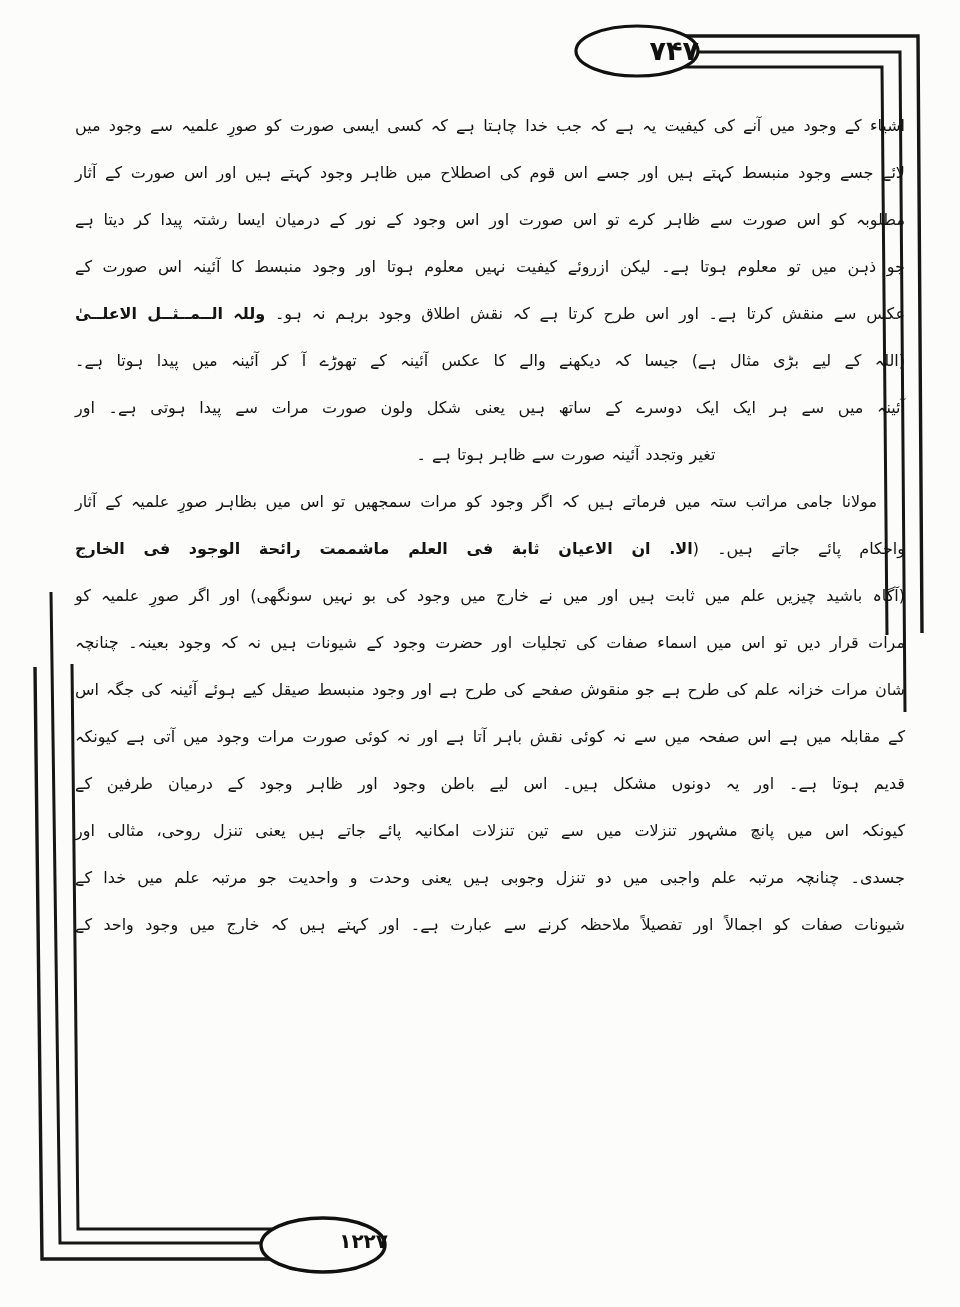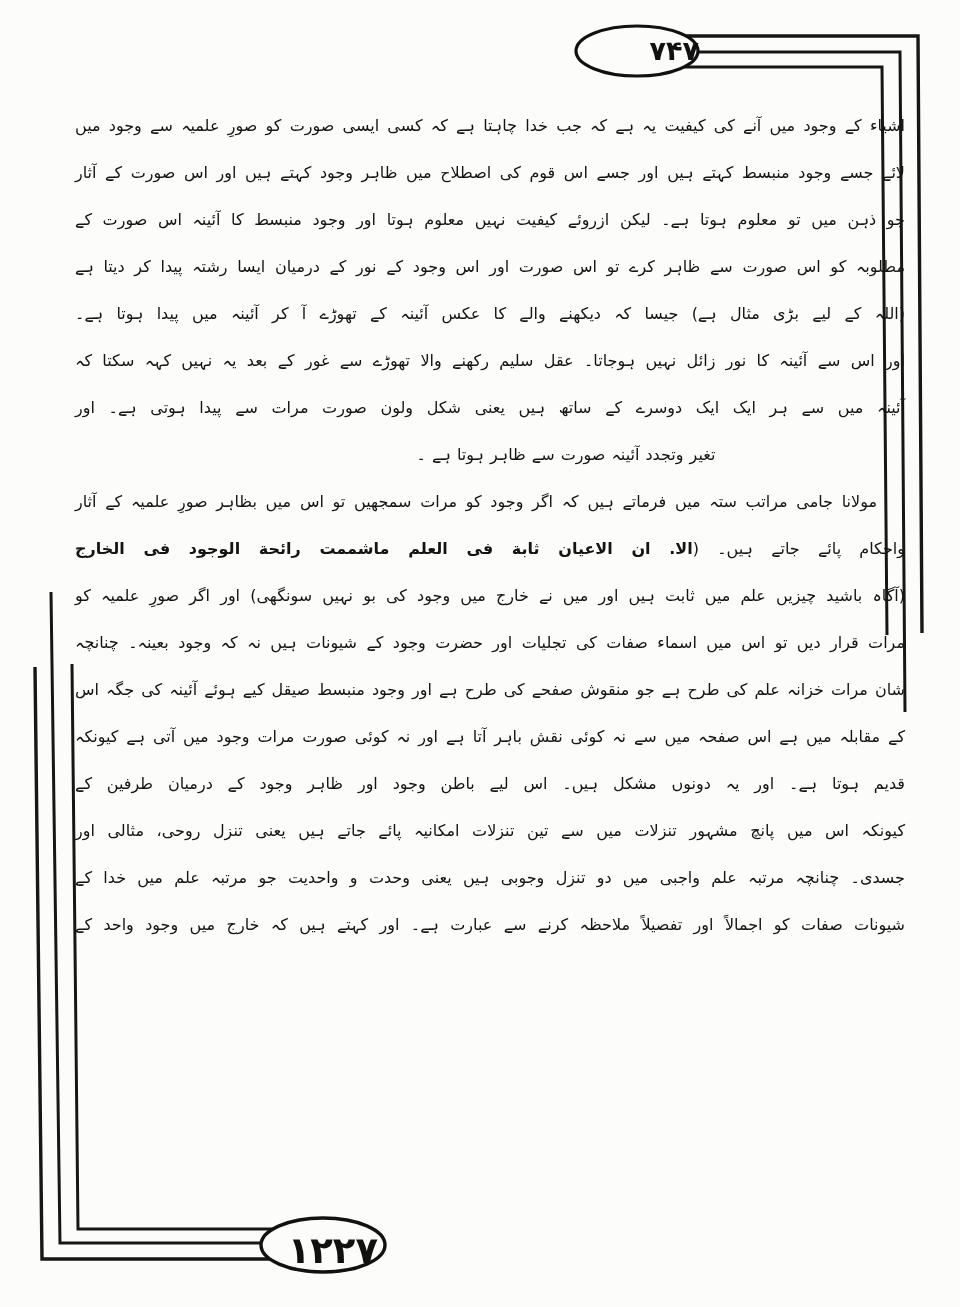--- a/index.html
+++ b/index.html
@@ -10,21 +10,21 @@
     color:#141414;
   }
   .page{position:absolute;inset:0;}
   svg.border{position:absolute;left:0;top:0;}
   .pagenum{
     position:absolute;font-weight:bold;
     font-family:"DejaVu Sans",sans-serif;color:#111;
     direction:rtl;
   }
   .header-num{left:577px;top:35px;width:122px;font-size:27px;}
-  .footer-num{left:254px;top:1229px;width:124px;font-size:37px;}
+  .footer-num{left:264px;top:1229px;width:124px;font-size:20px;}
   .body-text{
     position:absolute;top:102px;left:75px;right:55px;
     direction:rtl;unicode-bidi:embed;
     font-size:16px;line-height:47px;
     text-rendering:optimizeLegibility;
   }
   .line{
     height:47px;overflow:visible;
     text-align:justify;text-align-last:justify;
     word-spacing:1px;
@@ -55,24 +55,24 @@
     <ellipse cx="323" cy="1245" rx="62" ry="27" fill="#fcfcfa" stroke="#111111" stroke-width="3.4"></ellipse>
   </svg>
 
   <div class="pagenum header-num">۷۴۷</div>
 
   <div class="pagenum footer-num">۱۲۲۷</div>
 
   <div class="body-text">
       <div class="line justify"><span>اشیاء کے وجود میں آنے کی کیفیت یہ ہے کہ جب خدا چاہتا ہے کہ کسی ایسی صورت کو صورِ علمیہ سے وجود میں</span></div>
       <div class="line justify"><span>لائے جسے وجود منبسط کہتے ہیں اور جسے اس قوم کی اصطلاح میں ظاہر وجود کہتے ہیں اور اس صورت کے آثار</span></div>
+      <div class="line justify"><span>مطلوبہ کو اس صورت سے ظاہر کرے تو اس صورت اور اس وجود کے نور کے درمیان ایسا رشتہ پیدا کر دیتا ہے</span></div>
       <div class="line justify"><span>جو ذہن میں تو معلوم ہوتا ہے۔ لیکن ازروئے کیفیت نہیں معلوم ہوتا اور وجود منبسط کا آئینہ اس صورت کے</span></div>
-      <div class="line justify"><span>مطلوبہ کو اس صورت سے ظاہر کرے تو اس صورت اور اس وجود کے نور کے درمیان ایسا رشتہ پیدا کر دیتا ہے</span></div>
+      <div class="line justify"><span>عکس سے منقش کرتا ہے۔ اور اس طرح کرتا ہے کہ نقش اطلاق وجود برہم نہ ہو۔ </span><span class="b">وللہ الــمــثــل الاعلــیٰ</span></div>
       <div class="line justify"><span>(اللہ کے لیے بڑی مثال ہے) جیسا کہ دیکھنے والے کا عکس آئینہ کے تھوڑے آ کر آئینہ میں پیدا ہوتا ہے۔</span></div>
-      <div class="line justify"><span>اور اس سے آئینہ کا نور زائل نہیں ہوجاتا۔ عقل سلیم رکھنے والا تھوڑے سے غور کے بعد یہ نہیں کہہ سکتا کہ</span></div>
       <div class="line justify"><span>آئینہ میں سے ہر ایک ایک دوسرے کے ساتھ ہیں یعنی شکل ولون صورت مرات سے پیدا ہوتی ہے۔ اور</span></div>
       <div class="line center"><span>تغیر وتجدد آئینہ صورت سے ظاہر ہوتا ہے ۔</span></div>
       <div class="line justify indent"><span>مولانا جامی مراتب ستہ میں فرماتے ہیں کہ اگر وجود کو مرات سمجھیں تو اس میں بظاہر صورِ علمیہ کے آثار</span></div>
       <div class="line justify"><span>واحکام پائے جاتے ہیں۔ (</span><span class="b">الا. ان الاعیان ثابة فی العلم ماشممت رائحة الوجود فی الخارج</span></div>
       <div class="line justify"><span>(آگاہ باشید چیزیں علم میں ثابت ہیں اور میں نے خارج میں وجود کی بو نہیں سونگھی) اور اگر صورِ علمیہ کو</span></div>
       <div class="line justify"><span>مرات قرار دیں تو اس میں اسماء صفات کی تجلیات اور حضرت وجود کے شیونات ہیں نہ کہ وجود بعینہ۔ چنانچہ</span></div>
       <div class="line justify"><span>شان مرات خزانہ علم کی طرح ہے جو منقوش صفحے کی طرح ہے اور وجود منبسط صیقل کیے ہوئے آئینہ کی جگہ اس</span></div>
       <div class="line justify"><span>کے مقابلہ میں ہے اس صفحہ میں سے نہ کوئی نقش باہر آتا ہے اور نہ کوئی صورت مرات وجود میں آتی ہے کیونکہ</span></div>
       <div class="line justify"><span>قدیم ہوتا ہے۔ اور یہ دونوں مشکل ہیں۔ اس لیے باطن وجود اور ظاہر وجود کے درمیان طرفین کے</span></div>
       <div class="line justify"><span>کیونکہ اس میں پانچ مشہور تنزلات میں سے تین تنزلات امکانیہ پائے جاتے ہیں یعنی تنزل روحی، مثالی اور</span></div>

